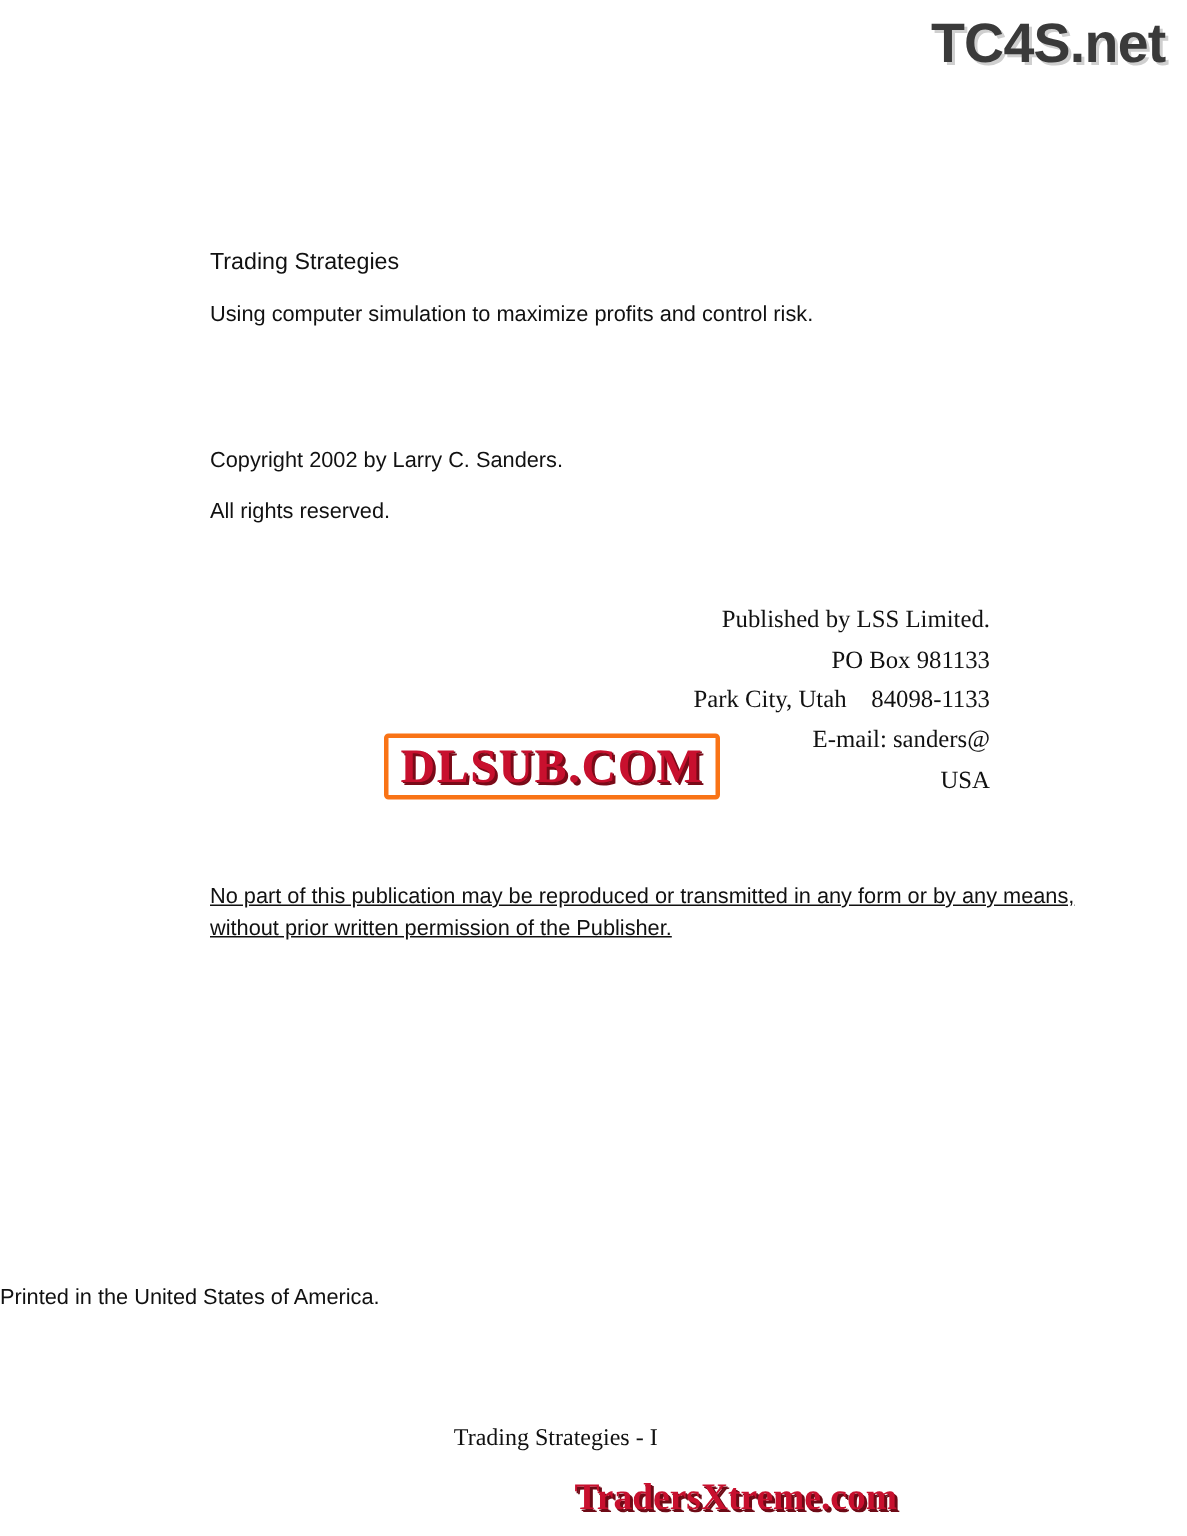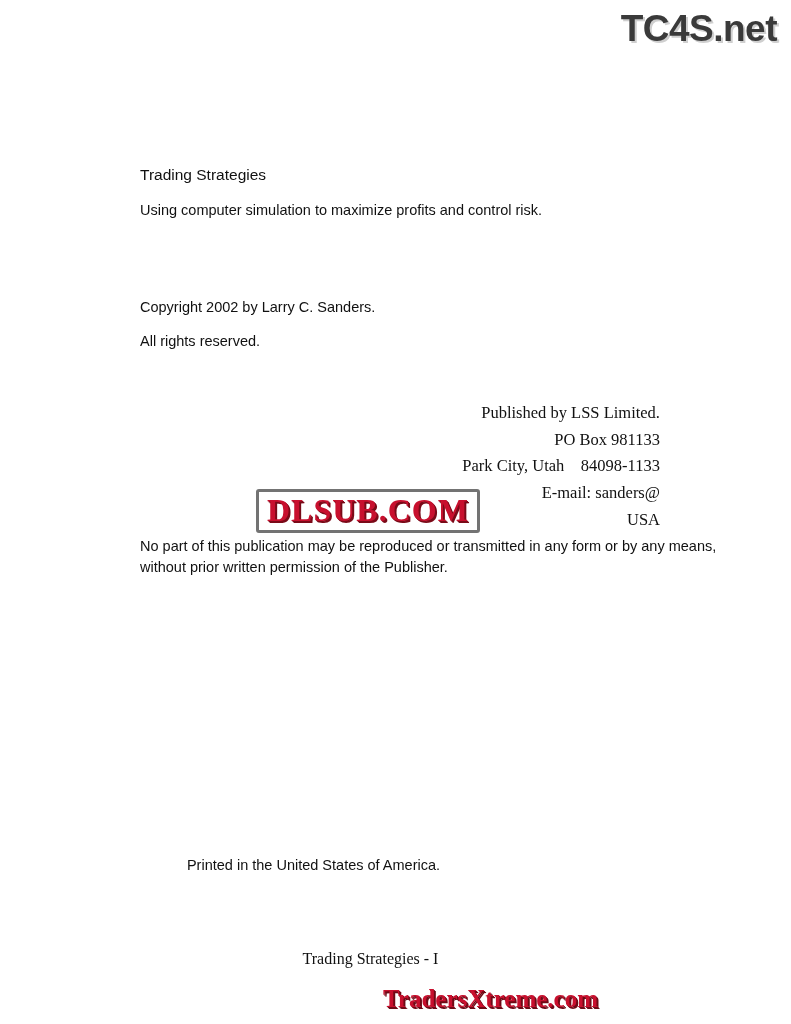--- a/index.html
+++ b/index.html
@@ -56,32 +56,33 @@
   .title-line1 { font-size: 15.5px; }
   .title-line2 { margin-top: 12px; font-size: 14.5px; }
 
   .copyright-block { top: 296px; }
   .copyright-line2 { margin-top: 12px; }
 
   .publisher-block { top: 400px; width: 520px; }
   .publisher-block .ln { white-space: pre; text-align: right; }
 
   .permission-block {
-    top: 536px;
+    top: 588px;
     width: 590px;
     font-size: 14.5px;
     line-height: 1.42;
+    text-decoration: underline;
   }
 
   .printed-block {
     position: absolute;
     top: 857px;
     left: 0;
     width: 627px;
-    text-align: center;
+    text-align: left;
     font-family: "Liberation Sans", sans-serif;
     font-size: 14.5px;
     color: #111;
   }
 
   .footer-block {
     position: absolute;
     top: 950px;
     left: 0;
     width: 791px;
@@ -93,21 +94,21 @@
     box-sizing: border-box;
   }
 
   
   .wm-stamp {
     position: absolute;
     left: 256px;
     top: 489px;
     padding: 2px 8px 4px 8px;
     background: #ffffff;
-    border: 3px solid #737373;
+    border: 3px solid #f97316;
     border-radius: 3px;
     font-family: "Liberation Serif", serif;
     font-weight: bold;
     font-size: 32px;
     letter-spacing: 1px;
     color: #c8102e;
     text-shadow:
       1px 1px 0 #7a0a18,
       2px 2px 0 #7a0a18;
     line-height: 1;

